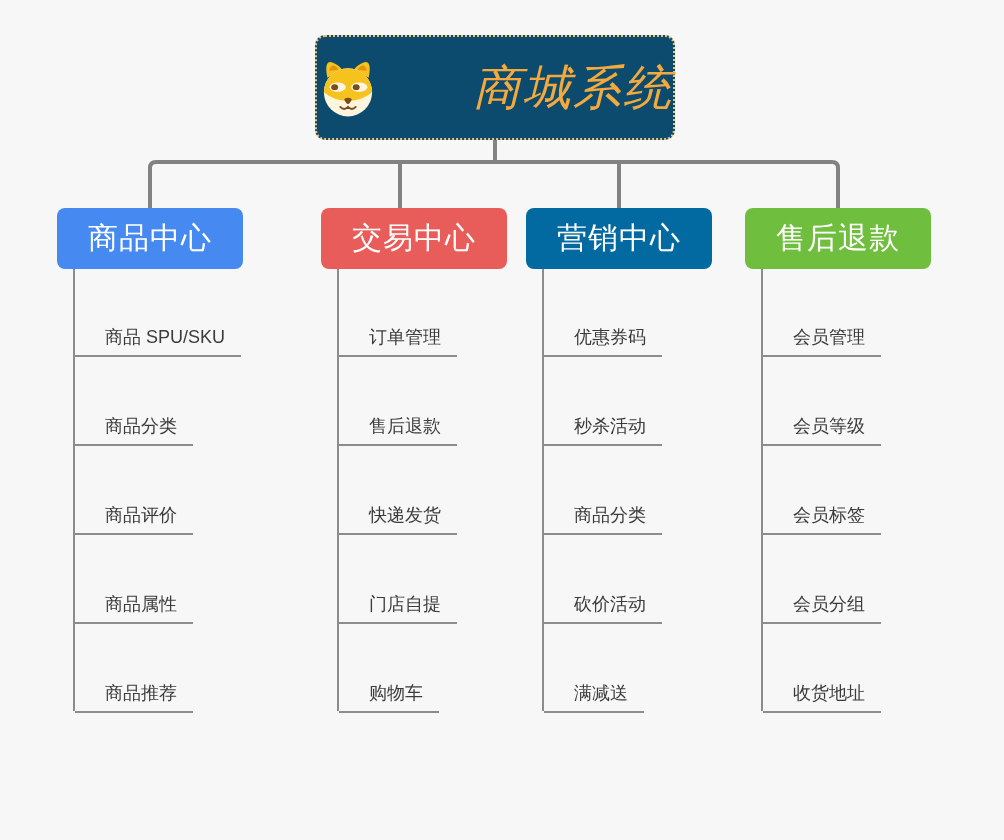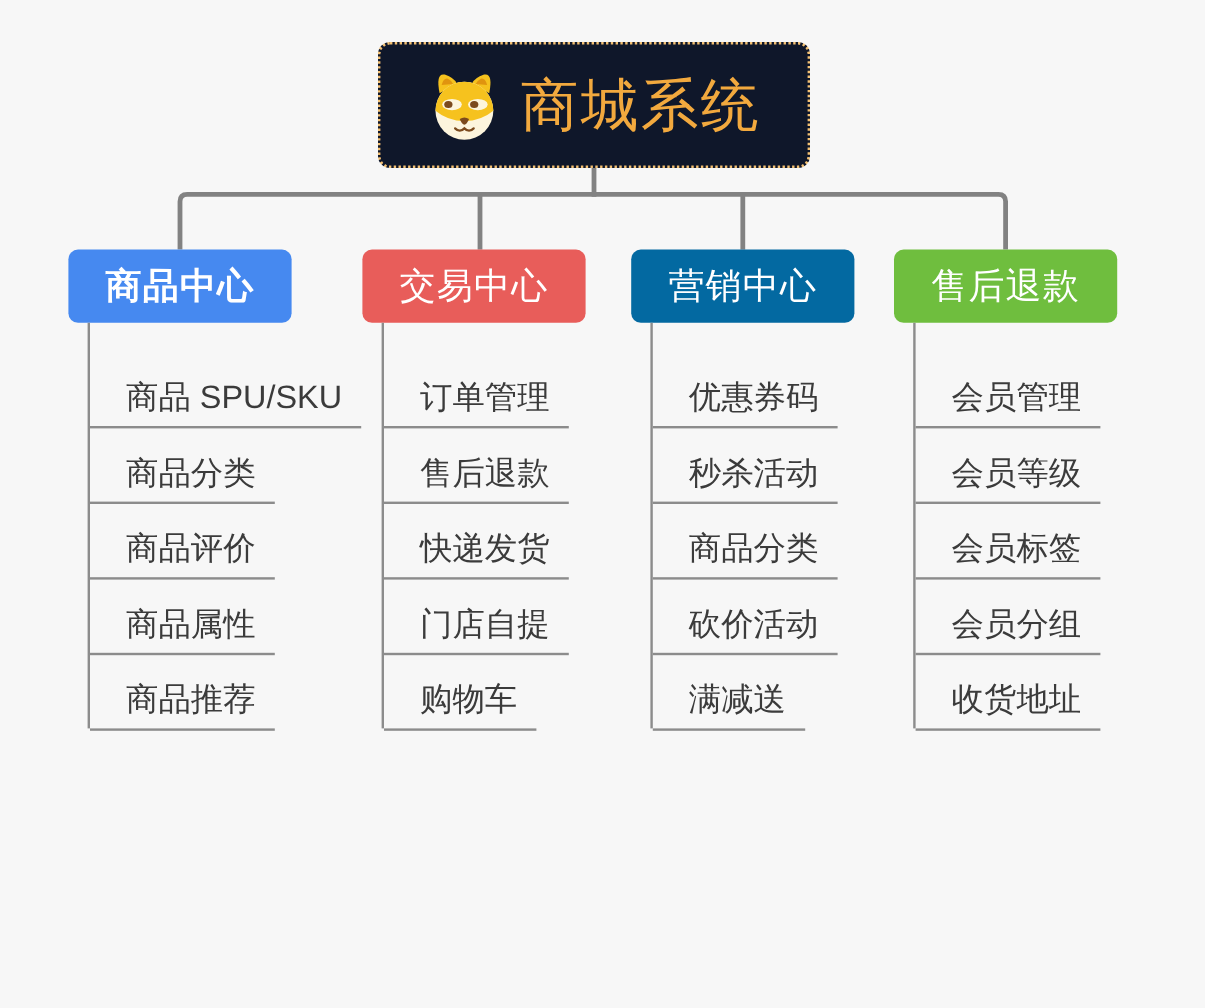--- a/index.html
+++ b/index.html
@@ -8,52 +8,52 @@
     background:#f7f7f7;
     font-family:"Liberation Sans","DejaVu Sans",sans-serif;
     overflow:hidden;
   }
   .canvas{position:relative;width:1004px;height:840px;}
   .connectors{position:absolute;left:0;top:0;width:1004px;height:840px;pointer-events:none;}
 
   
   .root{
     position:absolute;left:315px;top:35px;width:360px;height:105px;
-    background:#0f172a;
+    background:#0c4a6e;
     border:2px dotted #f4c173;
     border-radius:10px;
     box-sizing:border-box;
-    display:flex;align-items:center;justify-content:center;gap:16px;
+    display:flex;align-items:center;justify-content:space-between;gap:16px;font-style:italic;
   }
   .root-title{
     font-size:48px;letter-spacing:2px;color:#f2a93e;white-space:nowrap;
   }
   .root-icon{width:62px;height:62px;flex:0 0 auto;}
 
   
   .branch{position:absolute;top:208px;width:186px;}
   .branch-box{
     height:61px;border-radius:8px;
     display:flex;align-items:center;justify-content:center;
     color:#ffffff;font-size:30px;letter-spacing:1px;white-space:nowrap;
   }
   .children{
     margin-left:16px;
     border-left:2px solid #8c8c8c;
   }
   .leaf{
-    height:63px;
+    height:89px;
     display:flex;align-items:flex-end;
   }
   .leaf:first-child{height:86px;}
   .leaf-label{
     display:inline-block;
     padding:0 16px 6px 30px;
     border-bottom:2px solid #8c8c8c;
-    font-size:27px;color:#3b3b3b;white-space:nowrap;
+    font-size:18px;color:#3b3b3b;white-space:nowrap;
     margin-bottom:-2px; 
   }
 </style>
 </head>
 <body>
 
 <div class="canvas">
 
   <svg class="connectors" viewBox="0 0 1004 840">
     <g fill="none" stroke-width="4" stroke="#828282">
@@ -76,41 +76,41 @@
       <ellipse cx="49" cy="35" rx="9.5" ry="5.5" fill="#fdf5dd"></ellipse>
       <ellipse cx="20.5" cy="35" rx="4" ry="3.4" fill="#7c4a1d"></ellipse>
       <ellipse cx="45.5" cy="35" rx="4" ry="3.4" fill="#7c4a1d"></ellipse>
       <path d="M31.5 49 q4.5 -3.2 9 0 q-2.2 5.5 -4.5 5.5 q-2.3 0 -4.5 -5.5 z" fill="#7c4a1d"></path>
       <path d="M27 58 q4.5 4.5 9 0 q4.5 4.5 9 0" fill="none" stroke="#7c4a1d" stroke-width="2.2" stroke-linecap="round"></path>
     </svg>
     <span class="root-title">商城系统</span>
   </div>
 
   <div class="branch" style="left:57px">
-    <div class="branch-box" style="background-color: rgb(70, 137, 240); font-weight: bold;">商品中心</div>
+    <div class="branch-box" style="background-color: rgb(70, 137, 240);">商品中心</div>
     <div class="children">
       <div class="leaf">
           <span class="leaf-label">商品 SPU/SKU</span>
         </div>
       <div class="leaf">
           <span class="leaf-label">商品分类</span>
         </div>
       <div class="leaf">
           <span class="leaf-label">商品评价</span>
         </div>
       <div class="leaf">
           <span class="leaf-label">商品属性</span>
         </div>
       <div class="leaf">
           <span class="leaf-label">商品推荐</span>
         </div>
     </div>
   </div>
 
-  <div class="branch" style="left:302px">
+  <div class="branch" style="left:321px">
     <div class="branch-box" style="background-color: rgb(232, 93, 90);">交易中心</div>
     <div class="children">
       <div class="leaf">
           <span class="leaf-label">订单管理</span>
         </div>
       <div class="leaf">
           <span class="leaf-label">售后退款</span>
         </div>
       <div class="leaf">
           <span class="leaf-label">快递发货</span>

